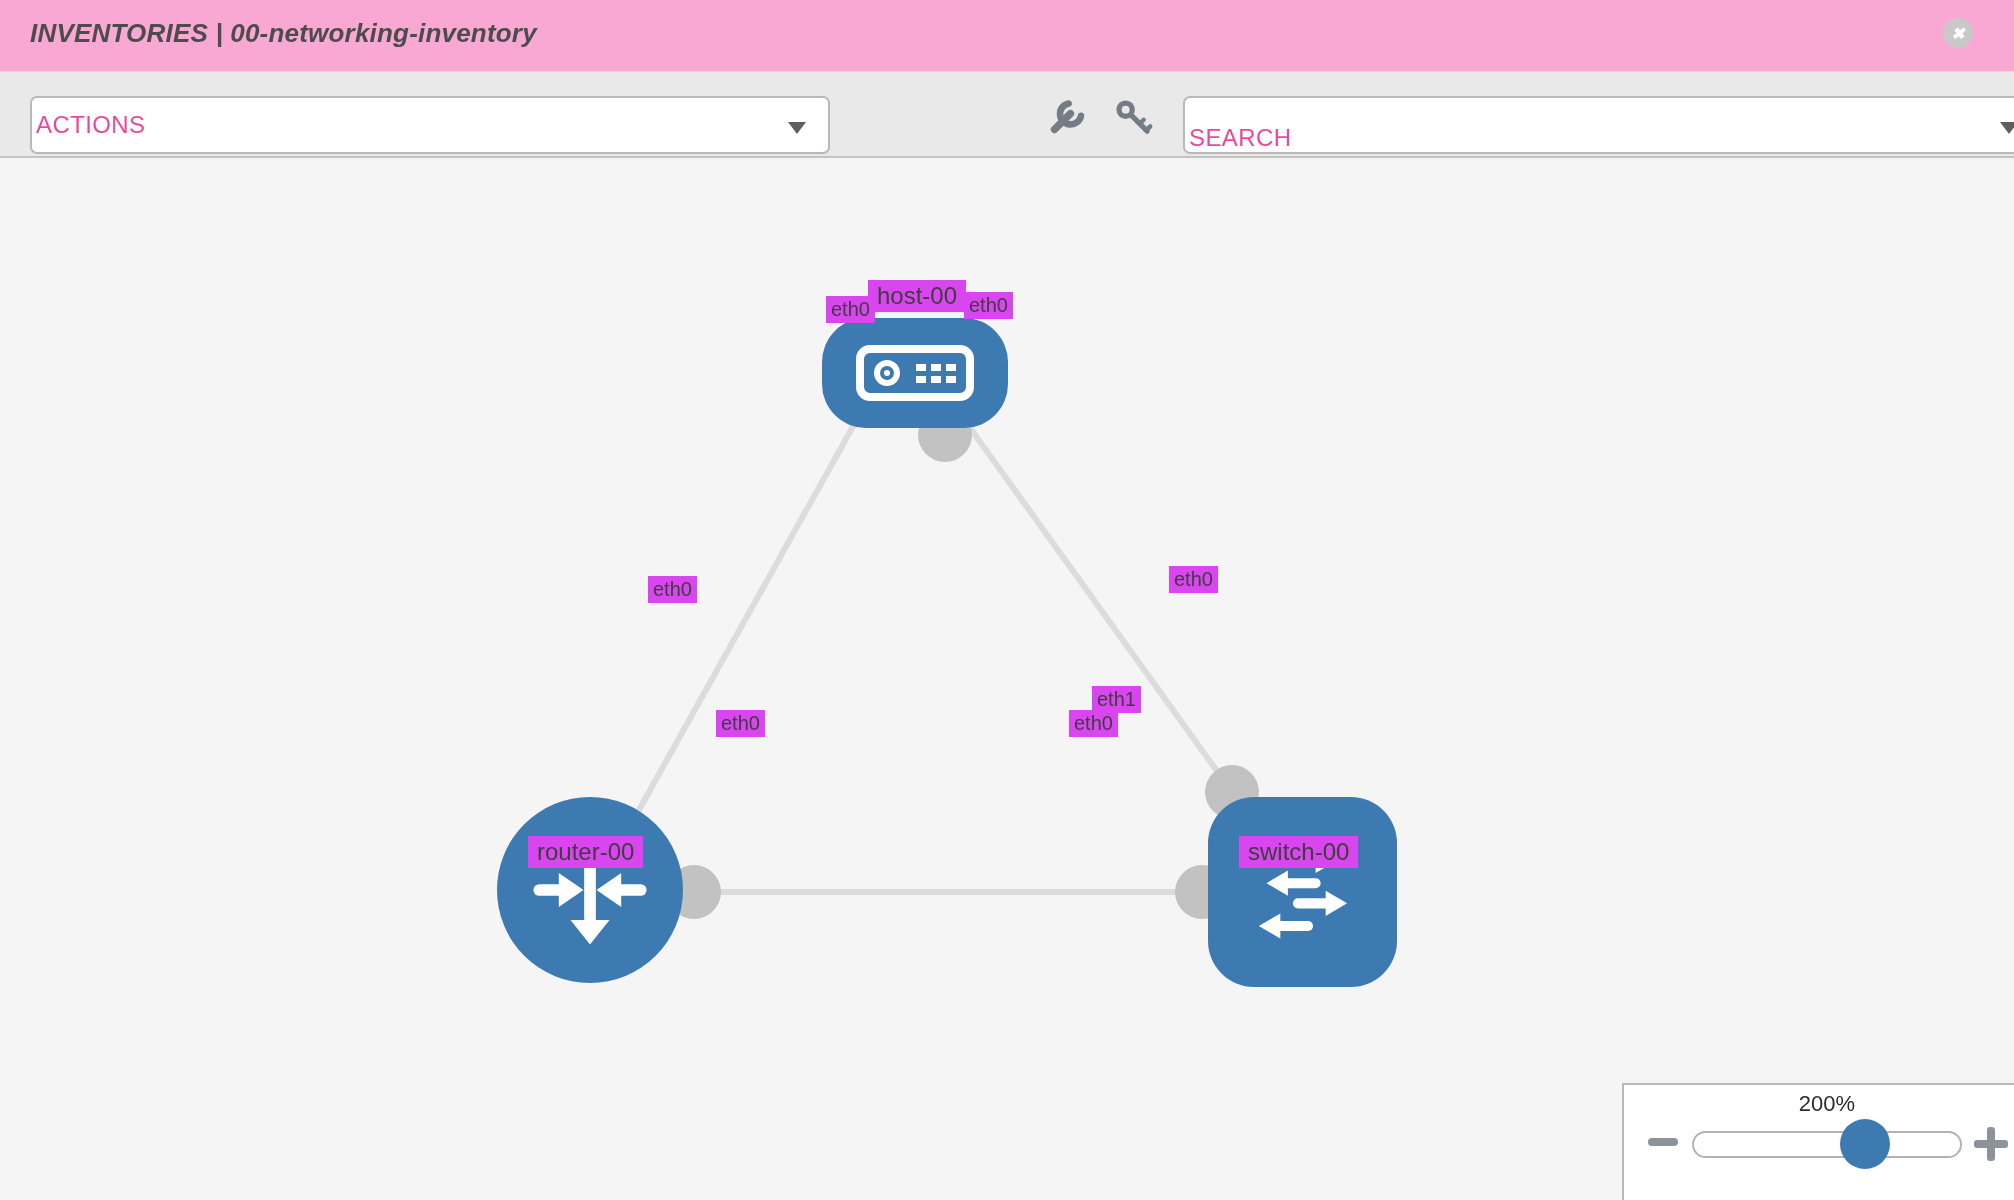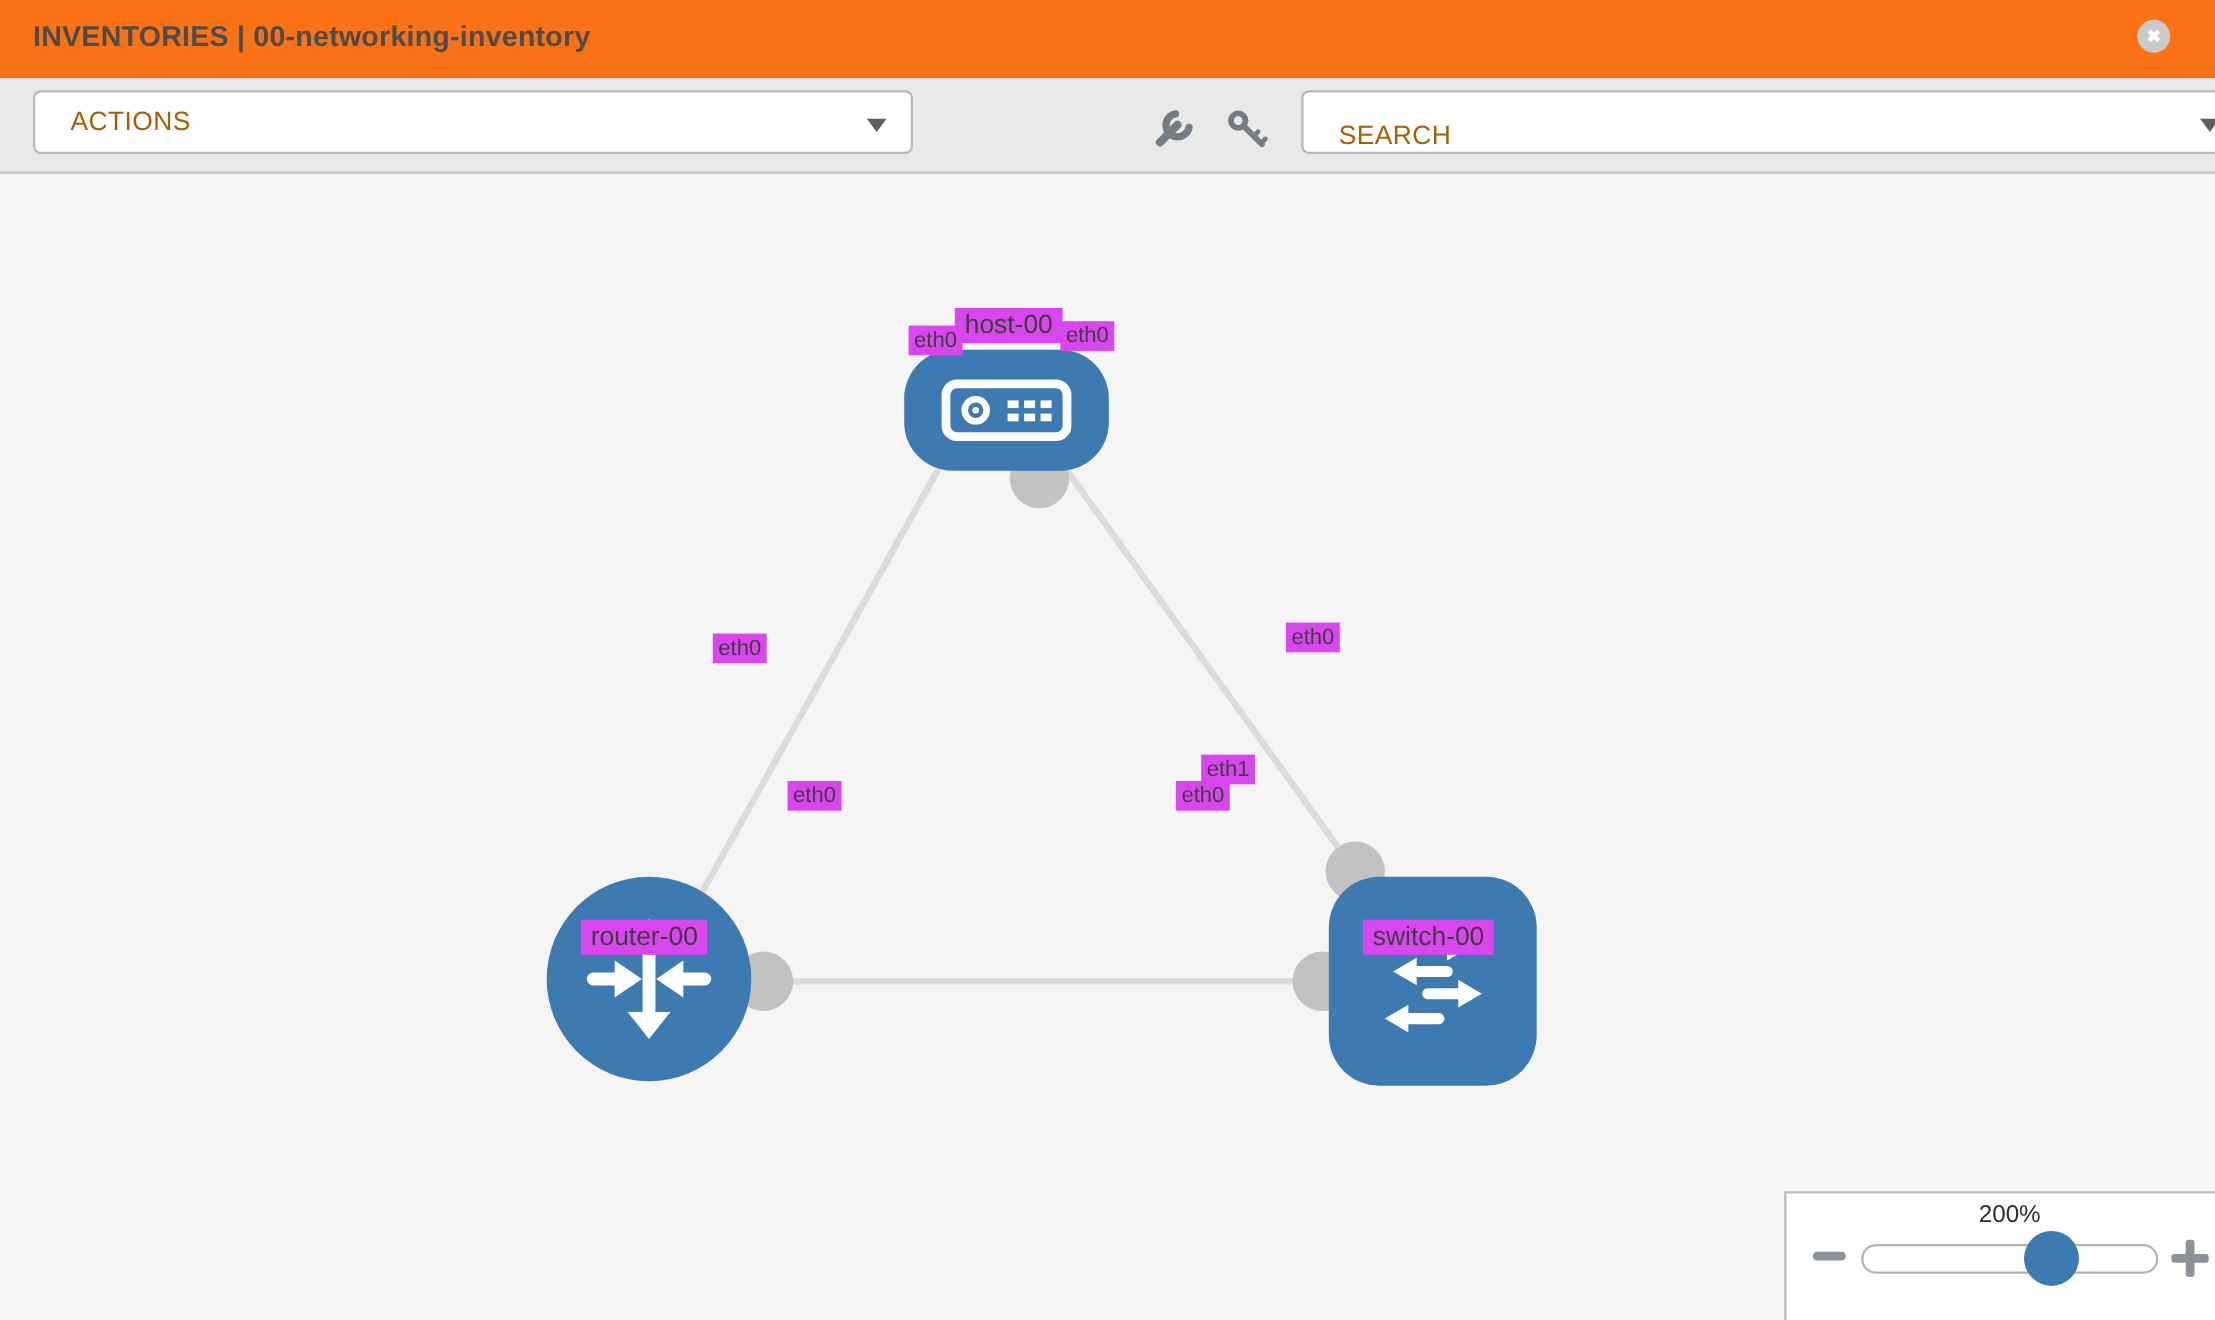--- a/index.html
+++ b/index.html
@@ -5,29 +5,29 @@
   :root{
     --node-blue:#3d7ab2; --link-gray:#dcdcdc; --port-gray:#c2c2c2;
     --canvas-bg:#f5f5f5; --toolbar-bg:#e9e9e9; --chip-text:#3e3e3e; --icon-gray:#747d85;
   }
   *{margin:0;padding:0;box-sizing:border-box;}
   html,body{background:#fff;}
   body{font-family:"Liberation Sans", sans-serif;}
   .app{position:relative;width:2014px;height:1200px;overflow:hidden;background:var(--canvas-bg);}
 
   
-  .header{position:absolute;left:0;top:0;width:2014px;height:72px;background:#f97316;border-bottom:1px solid #ddd;}
+  .header{position:absolute;left:0;top:0;width:2014px;height:72px;background:#f9a8d4;border-bottom:1px solid #ddd;font-style:italic;}
   .title{position:absolute;left:30px;top:18px;font-size:26px;font-weight:700;color:#4c4c4c;letter-spacing:0.2px;}
   .close-btn{position:absolute;left:1943px;top:18px;width:30px;height:30px;border-radius:50%;background:#c9c9c9;
     color:#fff;display:flex;align-items:center;justify-content:center;font-size:16px;font-weight:700;cursor:pointer;}
 
   
   .toolbar{position:absolute;left:0;top:72px;width:2014px;height:86px;background:var(--toolbar-bg);border-bottom:2px solid #c3c3c3;}
-  .select{position:absolute;top:10px;height:58px;background:#fff;border:2px solid #b9b9b9;border-radius:7px;
-    display:flex;align-items:center;padding-left:32px;font-size:24px;color:#a16207;letter-spacing:0.4px;cursor:pointer;}
+  .select{position:absolute;top:24px;height:58px;background:#fff;border:2px solid #b9b9b9;border-radius:7px;
+    display:flex;align-items:center;padding-left:4px;font-size:24px;color:#ec4899;letter-spacing:0.4px;cursor:pointer;}
   .select .caret{position:absolute;right:22px;top:24px;width:0;height:0;
     border-left:9px solid transparent;border-right:9px solid transparent;border-top:12px solid #5f5f5f;}
   .sel-actions{left:30px;width:800px;}
   .sel-search{left:1183px;width:859px;align-items:flex-end;}
   .iconbtn{position:absolute;top:96px;width:44px;height:44px;background:transparent;border:none;cursor:pointer;}
   .iconbtn svg{width:100%;height:100%;}
   .btn-wrench{left:1044px;}
   .btn-key{left:1112px;}
 
   

